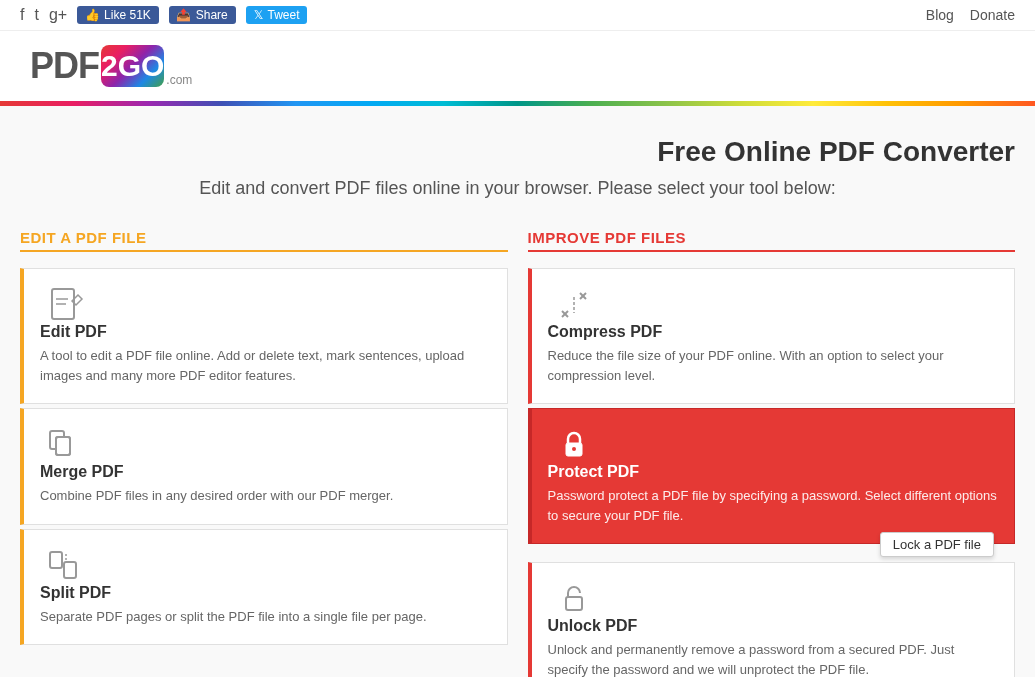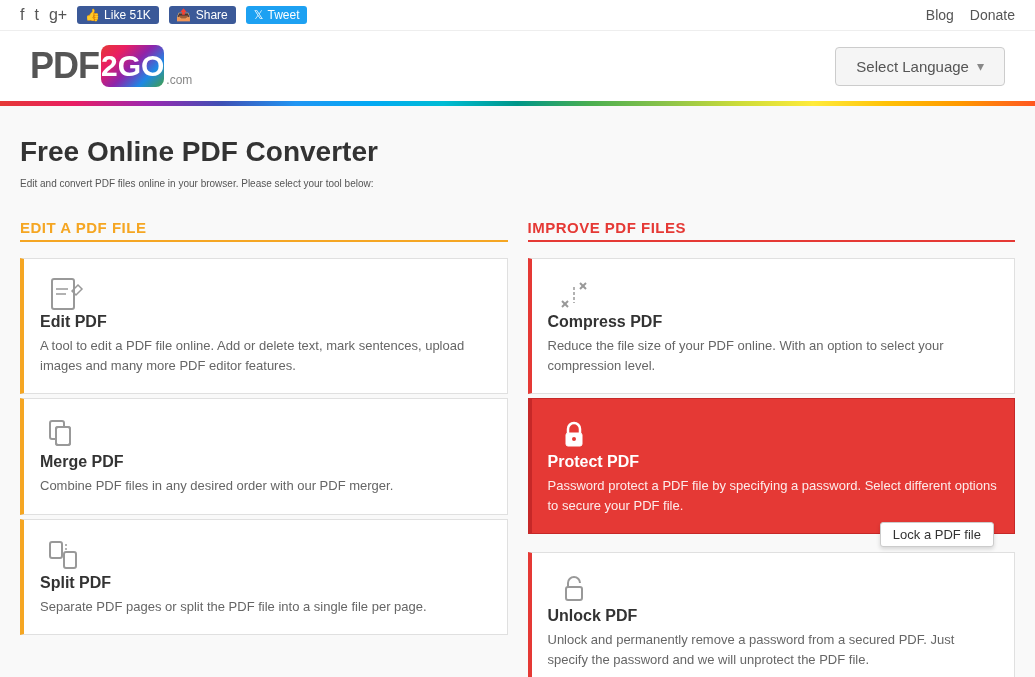--- a/index.html
+++ b/index.html
@@ -125,29 +125,29 @@
       height: 5px;
       background: linear-gradient(to right, #e53935, #e91e63, #9c27b0, #3f51b5, #2196f3, #03a9f4, #00bcd4, #009688, #4caf50, #8bc34a, #cddc39, #ffeb3b, #ffc107, #ff9800, #ff5722);
     }
 
     
     .main {
       background: #f9f9f9;
       padding: 30px 20px;
     }
     .main-title {
-      text-align: left;
+      text-align: right;
       font-size: 28px;
       font-weight: bold;
       color: #333;
       margin-bottom: 10px;
     }
     .main-subtitle {
-      text-align: left;
-      font-size: 10px;
+      text-align: center;
+      font-size: 18px;
       color: #555;
       margin-bottom: 30px;
     }
 
     
     .tools-wrapper {
       display: flex;
       gap: 0;
       max-width: 1020px;
       margin: 16px auto;
@@ -265,23 +265,20 @@
 </div>
 
 <div class="header">
   <div class="logo">
     <span class="logo-pdf">PDF</span>
     <span class="logo-2go-box">
       <span>2</span><span>GO</span>
     </span>
     <span class="logo-com">.com</span>
   </div>
-  <button class="select-language-btn">
-    <span>Select Language</span>
-  </button>
 </div>
 
 <div class="rainbow-stripe"></div>
 
 <div class="main">
   <h1 class="main-title">Free Online PDF Converter</h1>
   <p class="main-subtitle">Edit and convert PDF files online in your browser. Please select your tool below:</p>
 
   <div class="tools-wrapper">
 

